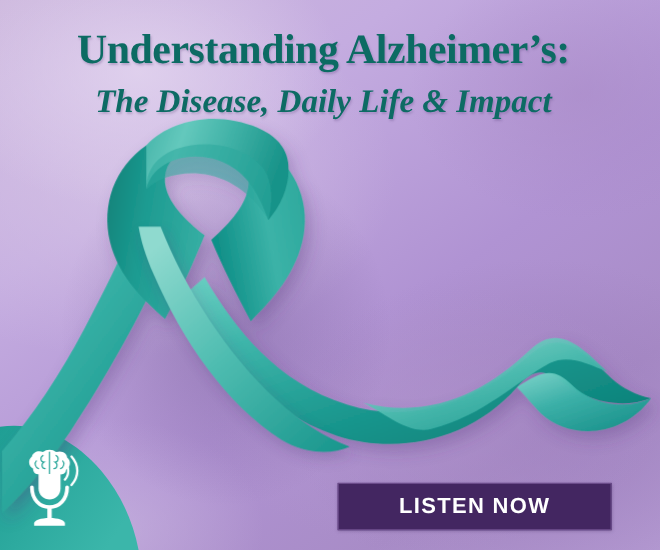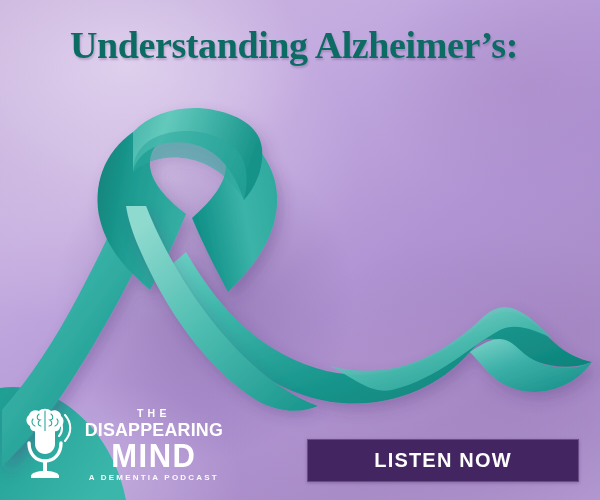--- a/index.html
+++ b/index.html
@@ -70,21 +70,21 @@
     font-size:22.5px;
     line-height:1.33;
     letter-spacing:-0.1px;
     color:#3d2259;
   }
 
   
   .cta{
     position:absolute;
     left:307px;top:439px;
-    width:272px;height:43px;
+    width:249px;height:43px;
     background:#432661;
     border:1px solid #6b4b8a;
     display:flex;align-items:center;justify-content:center;
     cursor:pointer;
     box-shadow:0 1px 3px rgba(60,40,90,.35);
   }
   .cta span{
     color:#ffffff;
     font-family:"Liberation Sans", sans-serif;
     font-weight:700;
@@ -263,20 +263,21 @@
                  C274,384 296,398 318,406
                  C300,414 276,412 256,400
                  C206,368 166,310 140,250
                  C132,232 128,218 126,206 Z" fill="url(#gSweepUnder)"></path>
       </g>
     </svg>
   </div>
 
   <div class="headline">
     <h1 class="title">Understanding Alzheimer’s:</h1>
+    <h2 class="subtitle">The Disease, Daily Life &amp; Impact</h2>
   </div>
 
 
   <div class="cta">
     <span>LISTEN NOW</span>
   </div>
 
   <div class="logo">
     <div class="logo-mark">
       <svg viewBox="0 0 68 80" xmlns="http://www.w3.org/2000/svg">
@@ -299,21 +300,15 @@
         </g>
 
         <path d="M23,27 L43,27 L43,40 C43,46 38,50 33,50 C28,50 23,46 23,40 Z" fill="#ffffff"></path>
 
         <path d="M17,39 C17,50 24,57 33,57 C42,57 49,50 49,39" fill="none" stroke="#ffffff" stroke-width="3.4" stroke-linecap="round"></path>
 
         <rect x="31" y="56" width="4" height="12" fill="#ffffff"></rect>
         <path d="M19,72 C19,69 25,67 33,67 C41,67 47,69 47,72 L47,74 L19,74 Z" fill="#ffffff"></path>
       </svg>
     </div>
-    <div class="logo-type">
-      <div class="lt-the">THE</div>
-      <div class="lt-dis">DISAPPEARING</div>
-      <div class="lt-mind">MIND</div>
-      <div class="lt-tag">A DEMENTIA PODCAST</div>
-    </div>
   </div>
 
 </div>
 
 </body></html>

